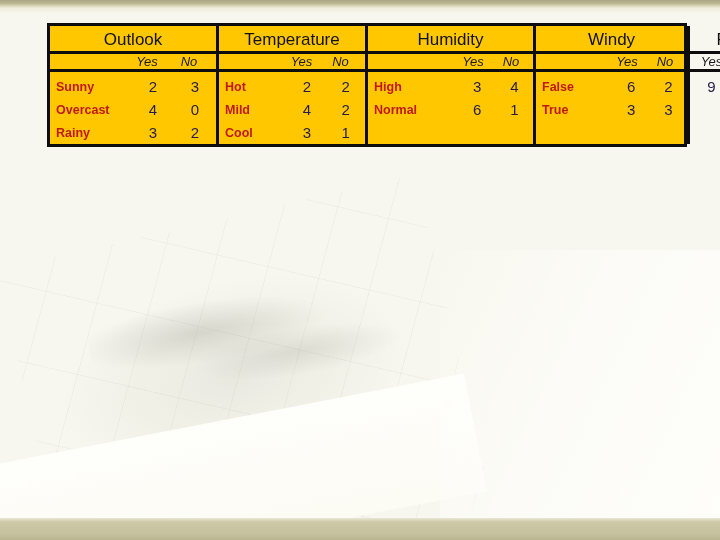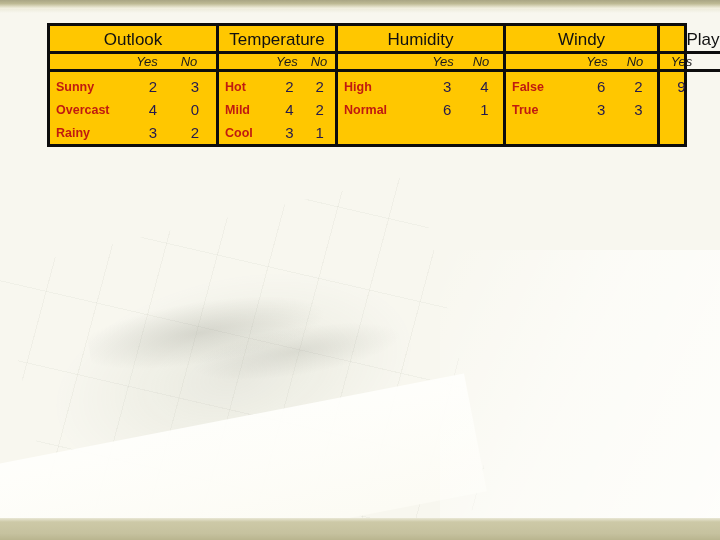--- a/index.html
+++ b/index.html
@@ -70,21 +70,21 @@
   #t1 .num{font-size:15px;color:#241a4d;text-align:center;}
   #t1 .sub-sp{}
   #t1 .sub-y,#t1 .sub-n{text-align:center;}
 
   
   .g-outlook{width:170px;}
   .g-outlook .lbl{width:76px;padding-left:6px;}
   .g-outlook .num,.g-outlook .sub-y,.g-outlook .sub-n{width:42px;}
   .g-outlook .sub-sp{width:76px;}
 
-  .g-temp{width:119px;}
+  .g-temp{width:149px;}
   .g-temp .lbl{width:63px;padding-left:6px;}
   .g-temp .num,.g-temp .sub-y,.g-temp .sub-n{width:39px;}
   .g-temp .sub-sp{width:63px;}
 
   .g-humid{width:168px;}
   .g-humid .lbl{width:86px;padding-left:6px;}
   .g-humid .num,.g-humid .sub-y,.g-humid .sub-n{width:38px;}
   .g-humid .sub-sp{width:86px;}
 
   .g-windy{width:154px;}

